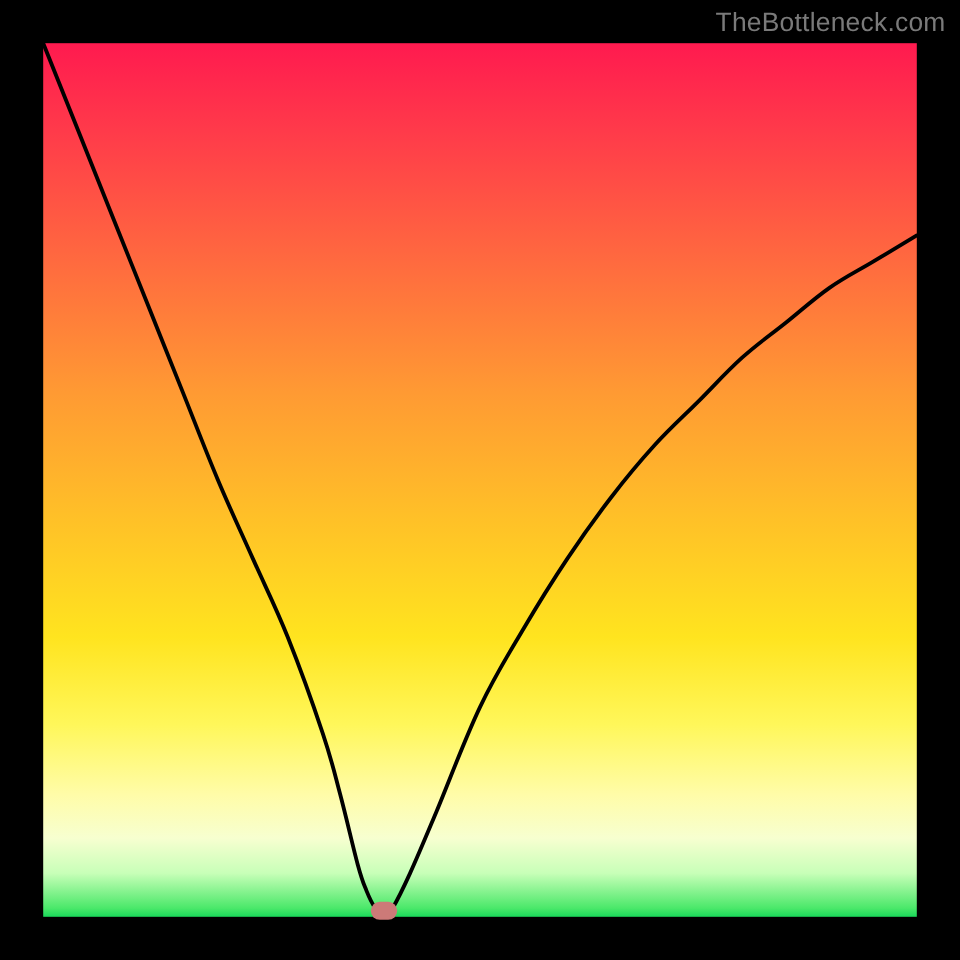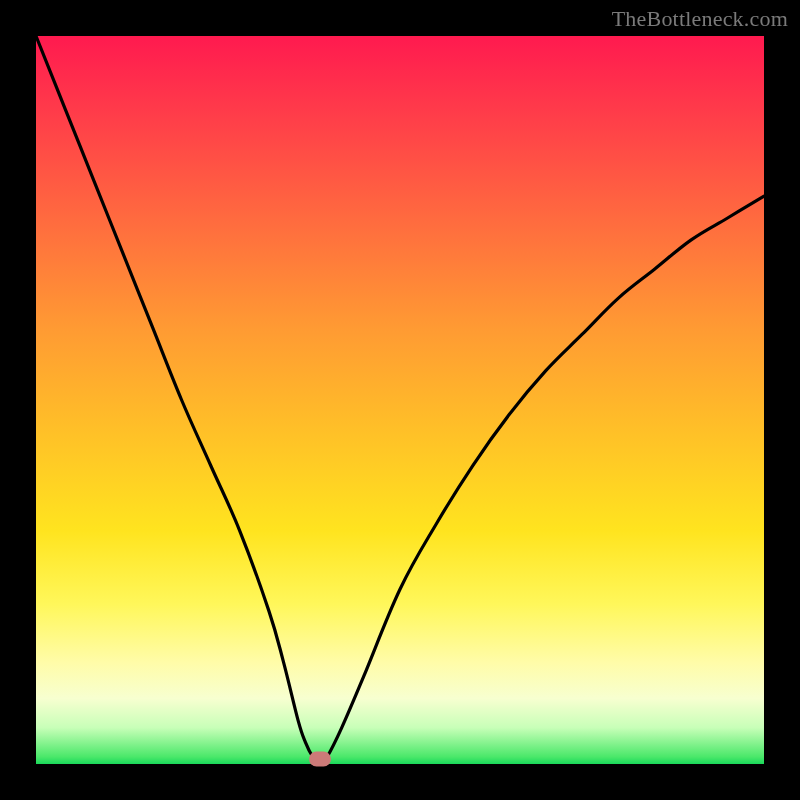--- a/index.html
+++ b/index.html
@@ -11,21 +11,20 @@
     overflow: hidden;
     font-family: Arial, Helvetica, sans-serif;
   }
   .frame {
     position: absolute;
     left: 0;
     top: 0;
     width: 800px;
     height: 800px;
     background: #000;
-    font-family: Liberation Serif, serif;
   }
   .plot {
     position: absolute;
     left: 36px;
     top: 36px;
     width: 728px;
     height: 728px;
     
     background: linear-gradient(
       to bottom,

